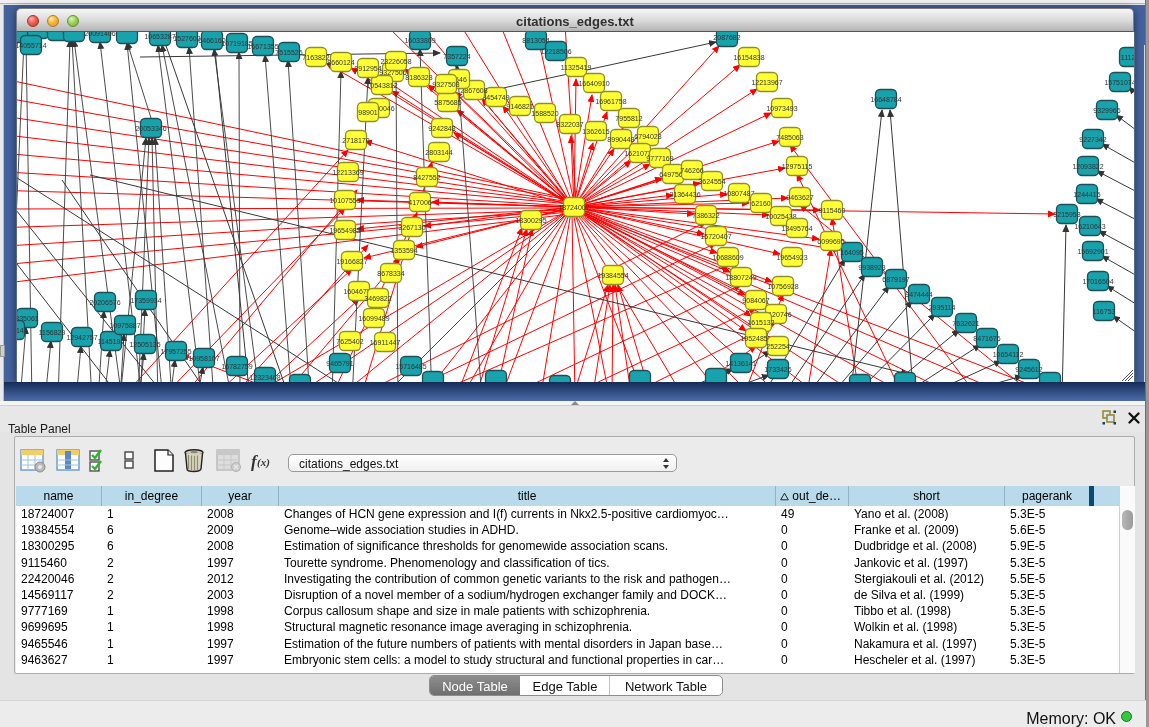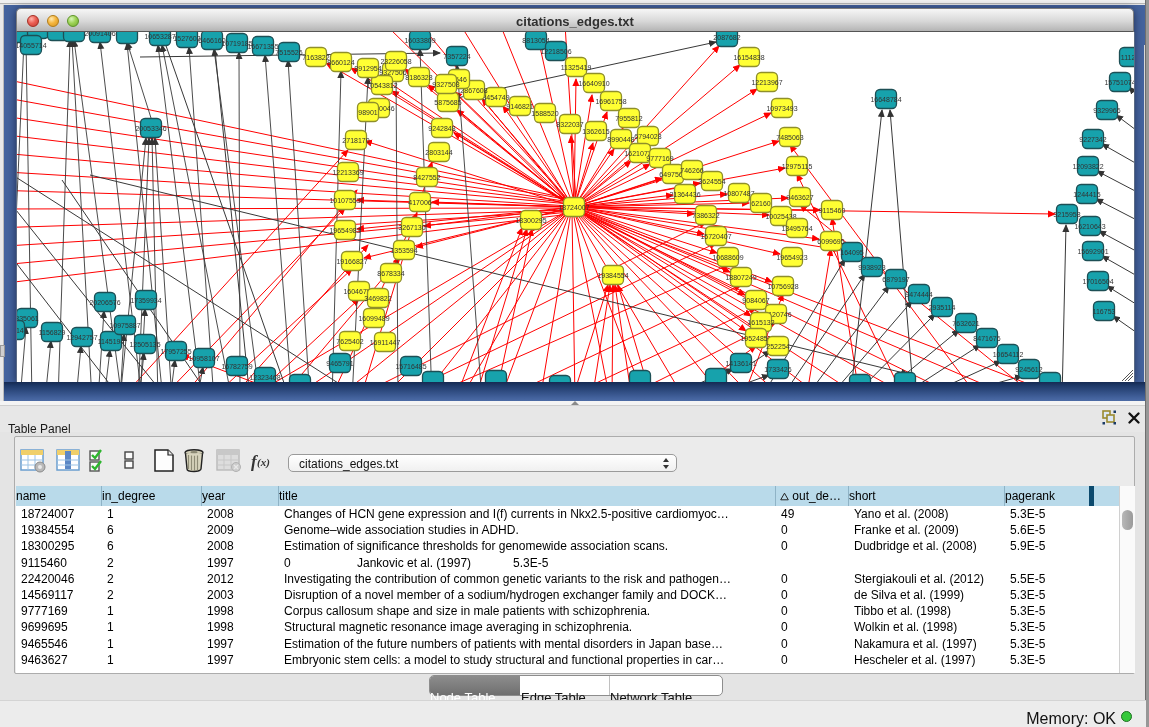--- a/index.html
+++ b/index.html
@@ -22,29 +22,29 @@
 .caret{position:absolute;left:571px;top:401px;width:0;height:0;border-left:4px solid transparent;border-right:4px solid transparent;border-bottom:4px solid #8a8a8a}
 .tp-head{position:absolute;left:0;top:406px;width:1146px;height:26px;background:#e7e7e7;font-size:12px;color:#1a1a1a}
 .tp-head .t{position:absolute;left:8px;top:16px}
 .floatico{position:absolute;left:1102px;top:410px;width:15px;height:15px}
 .closex{position:absolute;left:1128px;top:412px}
 .container{position:absolute;left:14px;top:436px;width:1121px;height:238px;background:#ebebeb;border:1px solid #acacac;border-radius:2px}
 .toolbar{position:absolute;left:0;top:0;width:100%;height:48px}
 .dd{position:absolute;left:273px;top:17px;width:389px;height:18px;background:linear-gradient(#ffffff,#f0f0f0);border:1px solid #9a9a9a;border-radius:5px;font-size:12px;color:#111;padding:2px 0 0 10px}
 .dd .ar{position:absolute;right:7px;top:3px;width:0;height:0;border-left:3.5px solid transparent;border-right:3.5px solid transparent;border-bottom:4.5px solid #333}.dd .ar:after{content:"";position:absolute;left:-3.5px;top:7px;width:0;height:0;border-left:3.5px solid transparent;border-right:3.5px solid transparent;border-top:4.5px solid #333}
 .thead{position:absolute;left:1px;top:49px;width:1103px;height:20px;background:#b9daea;display:flex;font-size:12px;color:#000}
-.thead div{border-right:1px solid #8fb3c6;text-align:left;padding-top:3px;overflow:hidden;white-space:nowrap}
+.thead div{border-right:1px solid #8fb3c6;text-align:center;padding-top:3px;overflow:hidden;white-space:nowrap}
 .tbody{position:absolute;left:1px;top:69px;width:1103px;height:167px;background:#fff;overflow:hidden;font-size:12px;color:#000}
 .tr{display:flex;height:16.2px;line-height:16px;white-space:nowrap}
 .tr div{overflow:hidden;padding-left:5px}
 .c0{width:86px}.c1{width:100px}.c2{width:77px}.c3{width:497px}.c4{width:73px}.c5{width:156px;padding-left:4px}.c6{width:89px}
 .vsb{position:absolute;left:1104px;top:49px;width:16px;height:187px;background:#fafafa;border-left:1px solid #d0d0d0}
 .vsb .thumb{position:absolute;left:2px;top:24px;width:11px;height:20px;background:linear-gradient(90deg,#b8b8b8,#9a9a9a);border-radius:6px}
 .tabs{position:absolute;left:429px;top:675px;width:294px;height:21px;background:#fff;border:1px solid #8d8d8d;border-radius:5px;display:flex;font-size:13px}
-.tabs .seg{padding-top:14px;color:#111}
+.tabs .seg{text-align:center;padding-top:3px;color:#111}
 .seg.sel{background:linear-gradient(#8d8d8d,#6f6f6f);color:#fff;border-radius:4px 0 0 4px;font-weight:normal}
 .seg.mid{border-left:1px solid #fff;border-right:1px solid #c0c0c0}
 .statbar{position:absolute;left:0;top:700px;width:1146px;height:27px;background:#ececec;border-top:1px solid #d4d4d4;box-sizing:border-box}
 .mem{position:absolute;right:33px;top:710px;font-size:16px;color:#111}
 .dot{position:absolute;left:1121px;top:711px;width:11px;height:11px;border-radius:50%;background:#35c93a;border:1.5px solid #1f6f22}
 </style></head>
 <body>
 <div class="topstrip"></div>
 <div class="desktop"></div>
 <div class="leftsliver"></div>
@@ -649,20 +649,21 @@
         <div class="c2">2008</div>
         <div class="c3">Estimation of significance thresholds for genomewide association scans.</div>
         <div class="c4">0</div>
         <div class="c5">Dudbridge et al. (2008)</div>
         <div class="c6">5.9E-5</div>
       </div>
 <div class="tr">
         <div class="c0">9115460</div>
         <div class="c1">2</div>
         <div class="c2">1997</div>
+        <div class="c3">Tourette syndrome. Phenomenology and classification of tics.</div>
         <div class="c4">0</div>
         <div class="c5">Jankovic et al. (1997)</div>
         <div class="c6">5.3E-5</div>
       </div>
 <div class="tr">
         <div class="c0">22420046</div>
         <div class="c1">2</div>
         <div class="c2">2012</div>
         <div class="c3">Investigating the contribution of common genetic variants to the risk and pathogen…</div>
         <div class="c4">0</div>

